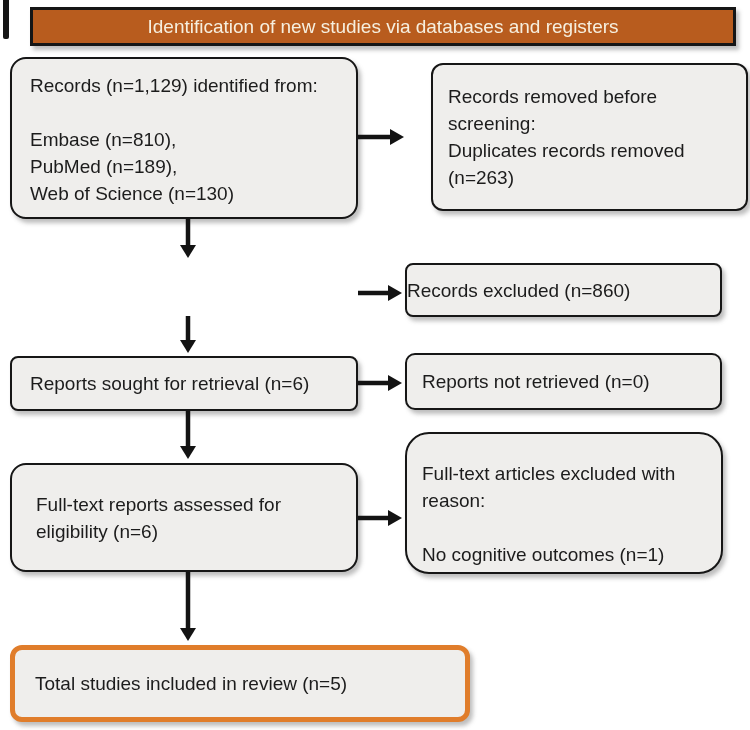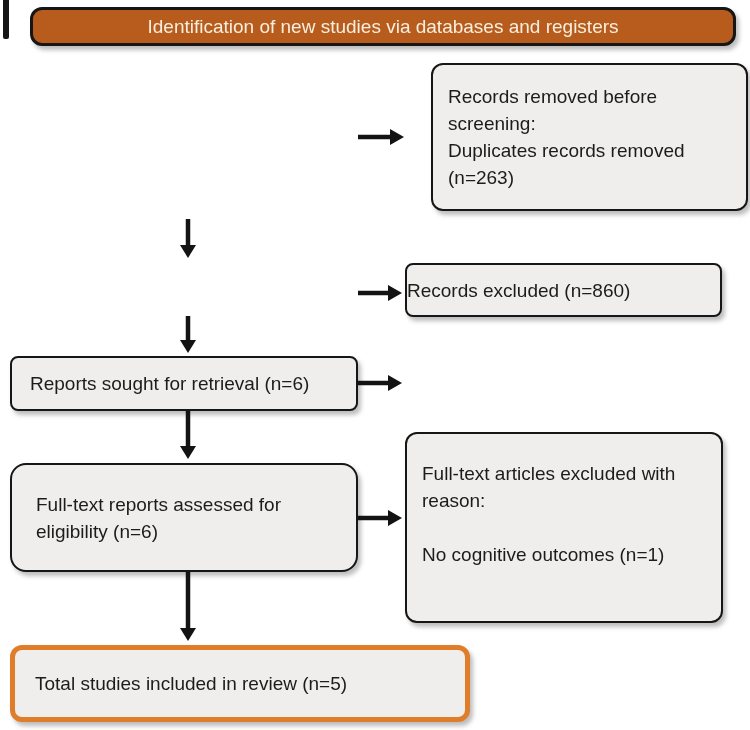--- a/index.html
+++ b/index.html
@@ -19,21 +19,21 @@
     background: #161616;
     border-radius: 0 0 2px 2px;
   }
   #banner {
     position: absolute;
     left: 30px; top: 7px;
     width: 706px; height: 39px;
     box-sizing: border-box;
     background: var(--banner-bg, #b85c1e);
     border: 3px solid #161616;
-    border-radius: 12px;
+    border-radius: 0;
     color: var(--banner-text, #f6efdf);
     font-size: 19px;
     display: flex;
     align-items: center;
     justify-content: center;
     box-shadow: 3px 4px 4px rgba(110,110,110,0.45);
   }
   .box {
     position: absolute;
     box-sizing: border-box;
@@ -48,52 +48,62 @@
     box-shadow: 3px 4px 4px rgba(110,110,110,0.45);
   }
   .box.top { align-items: flex-start; }
   #box-records-identified { left: 10px; top: 57px;  width: 348px; height: 162px; border-radius: 16px; padding-top: 13px; }
   #box-records-removed    { left: 405px; top: 63px; width: 317px; height: 148px; border-radius: 12px; padding-left: 15px; padding-right: 6px; margin-left: 26px; }
   #box-records-screened   { left: 10px; top: 260px; width: 348px; height: 56px;  border-radius: 8px; }
   #box-records-excluded   { left: 405px; top: 263px; width: 317px; height: 54px; border-radius: 8px;  padding-left: 0; }
   #box-reports-sought     { left: 10px; top: 356px; width: 348px; height: 55px;  border-radius: 8px; }
   #box-reports-not-retrieved { left: 405px; top: 353px; width: 317px; height: 57px; border-radius: 10px; padding-left: 15px; }
   #box-fulltext-assessed  { left: 10px; top: 463px; width: 348px; height: 109px; border-radius: 16px; padding-left: 24px; }
-  #box-fulltext-excluded  { left: 405px; top: 432px; width: 318px; height: 191px; border-radius: 12px; padding-top: 26px; padding-left: 15px; padding-right: 4px; }
+  #box-fulltext-excluded  { left: 405px; top: 432px; width: 318px; height: 142px; border-radius: 24px; padding-top: 26px; padding-left: 15px; padding-right: 4px; }
   #box-total-included     { left: 10px; top: 645px; width: 460px; height: 77px; border: 5px solid var(--included-border, #e07d2b); border-radius: 12px; padding-left: 20px; }
   #arrows { position: absolute; left: 0; top: 0; pointer-events: none; }
 </style>
 </head>
 <body>
 
 <div id="canvas">
 
   <div id="crop-mark"></div>
 
   <div id="banner">
     <span>Identification of new studies via databases and registers</span>
   </div>
 
+  <div class="box top" id="box-records-identified">
+    <span>Records (n=1,129) identified from:
+
+Embase (n=810),
+PubMed (n=189),
+Web of Science (n=130)</span>
+  </div>
 
   <div class="box" id="box-records-removed">
     <span>Records removed before
 screening:
 Duplicates records removed
 (n=263)</span>
   </div>
 
 
   <div class="box" id="box-records-excluded">
     <span>Records excluded (n=860)</span>
   </div>
 
   <div class="box" id="box-reports-sought">
     <span>Reports sought for retrieval (n=6)</span>
   </div>
 
+  <div class="box" id="box-reports-not-retrieved">
+    <span>Reports not retrieved (n=0)</span>
+  </div>
 
   <div class="box" id="box-fulltext-assessed">
     <span>Full-text reports assessed for
 eligibility  (n=6)</span>
   </div>
 
   <div class="box top" id="box-fulltext-excluded">
     <span>Full-text articles excluded with
 reason:
 

